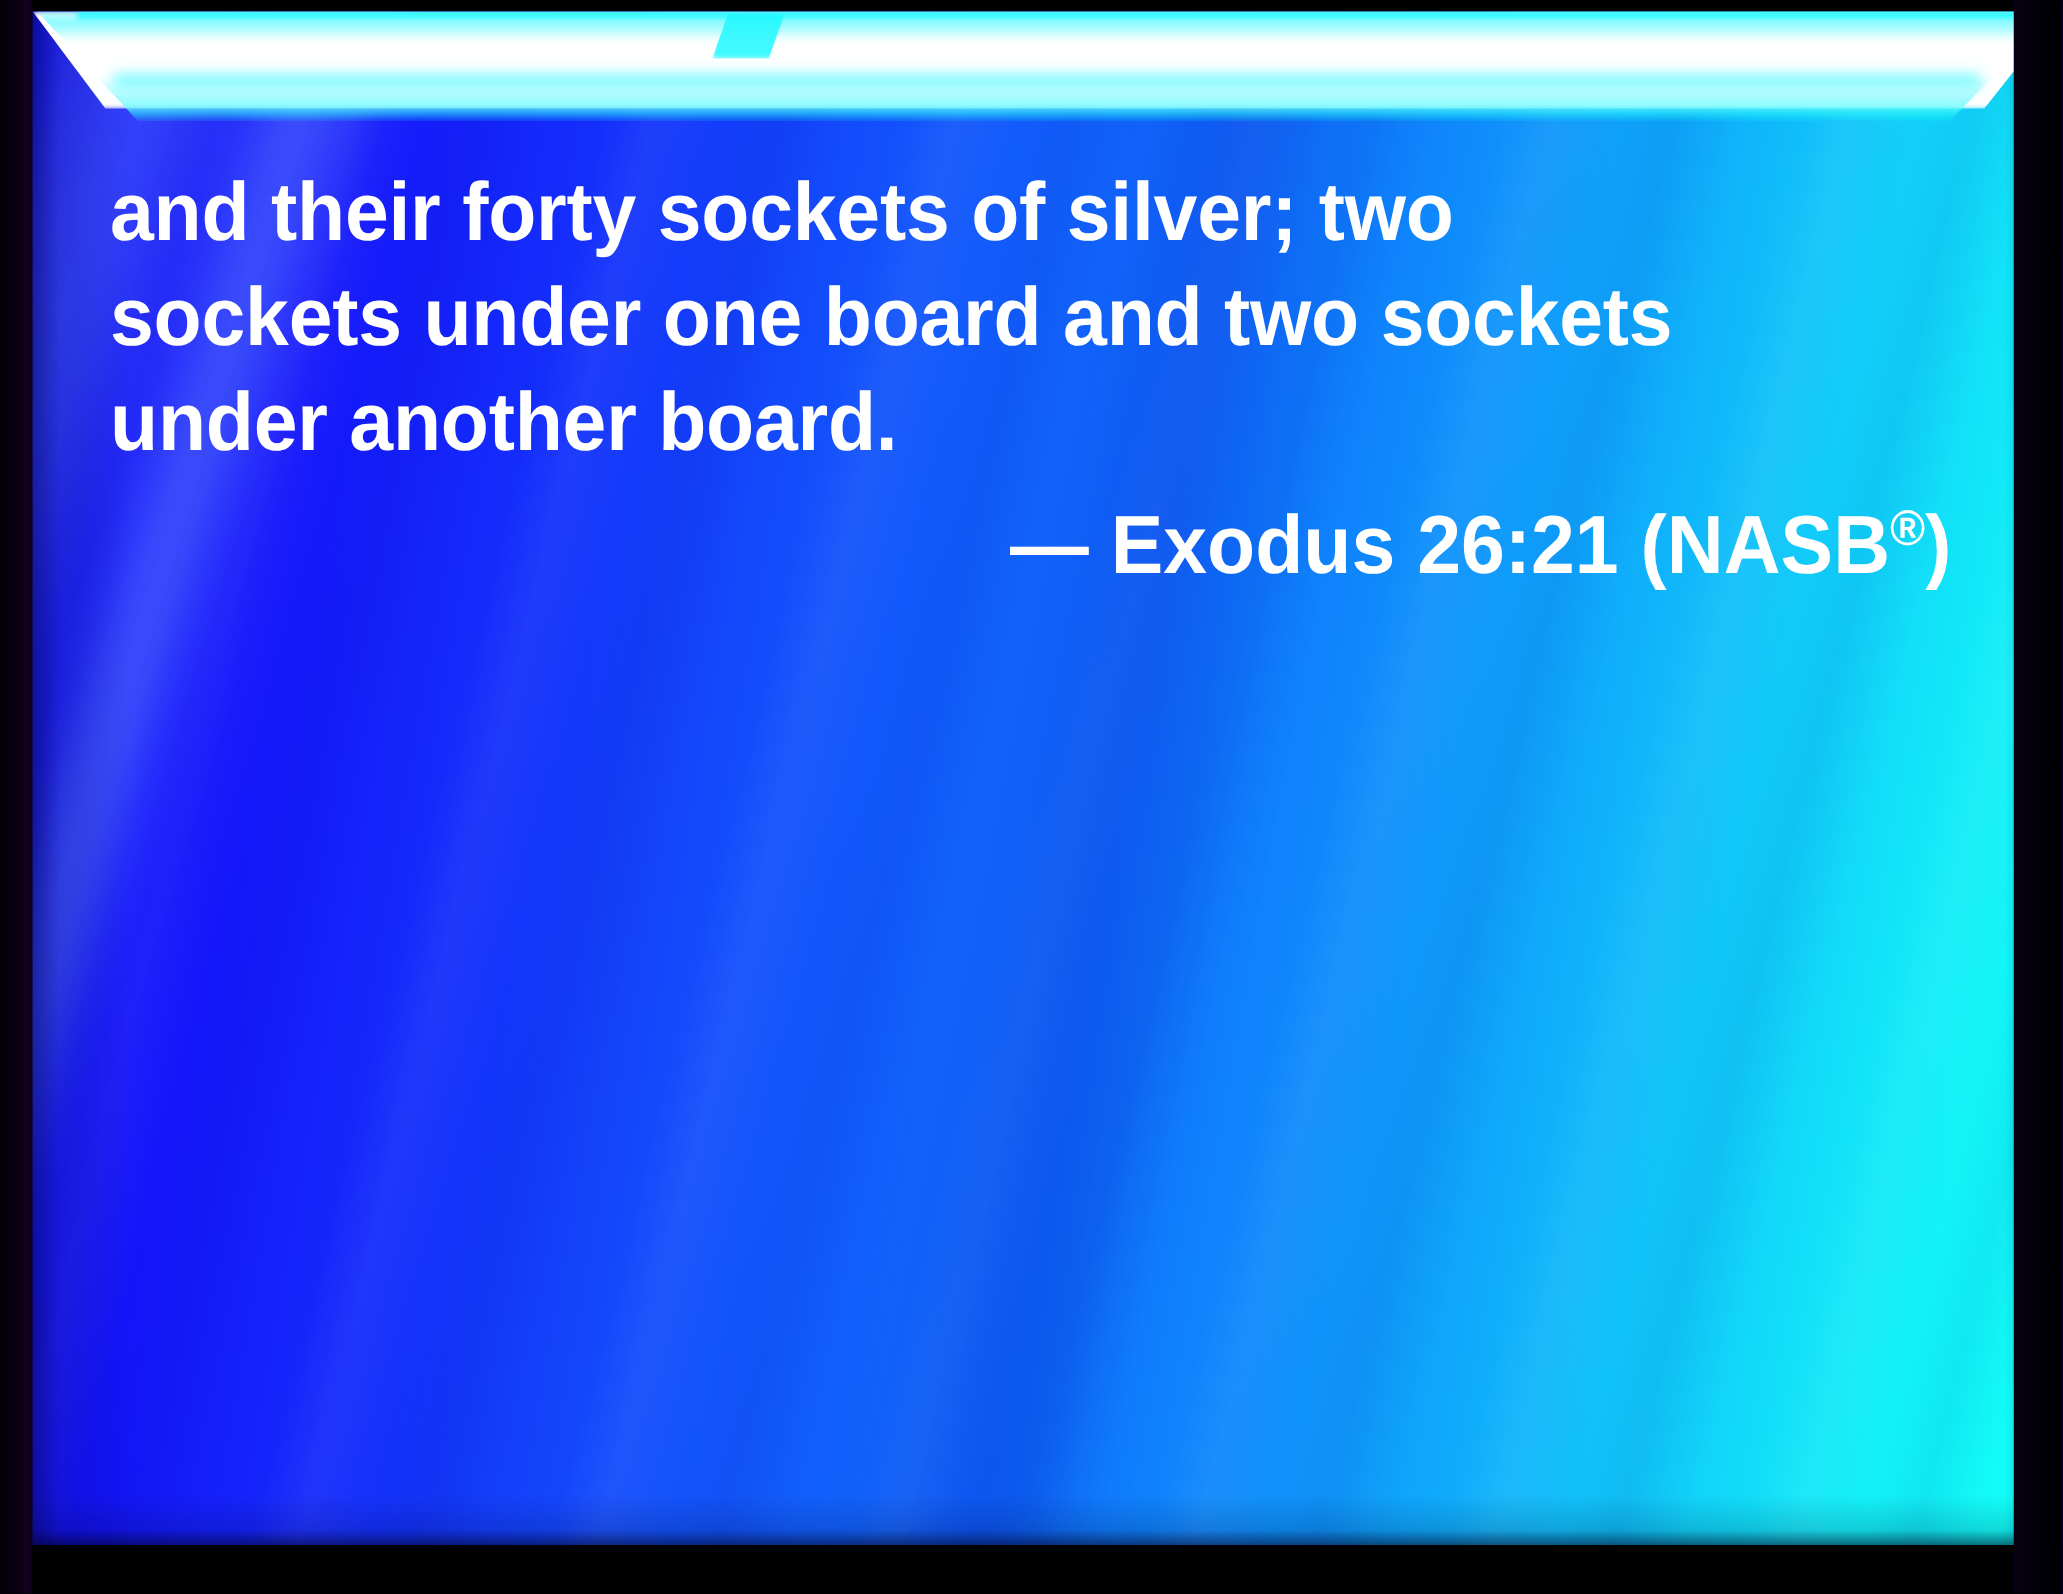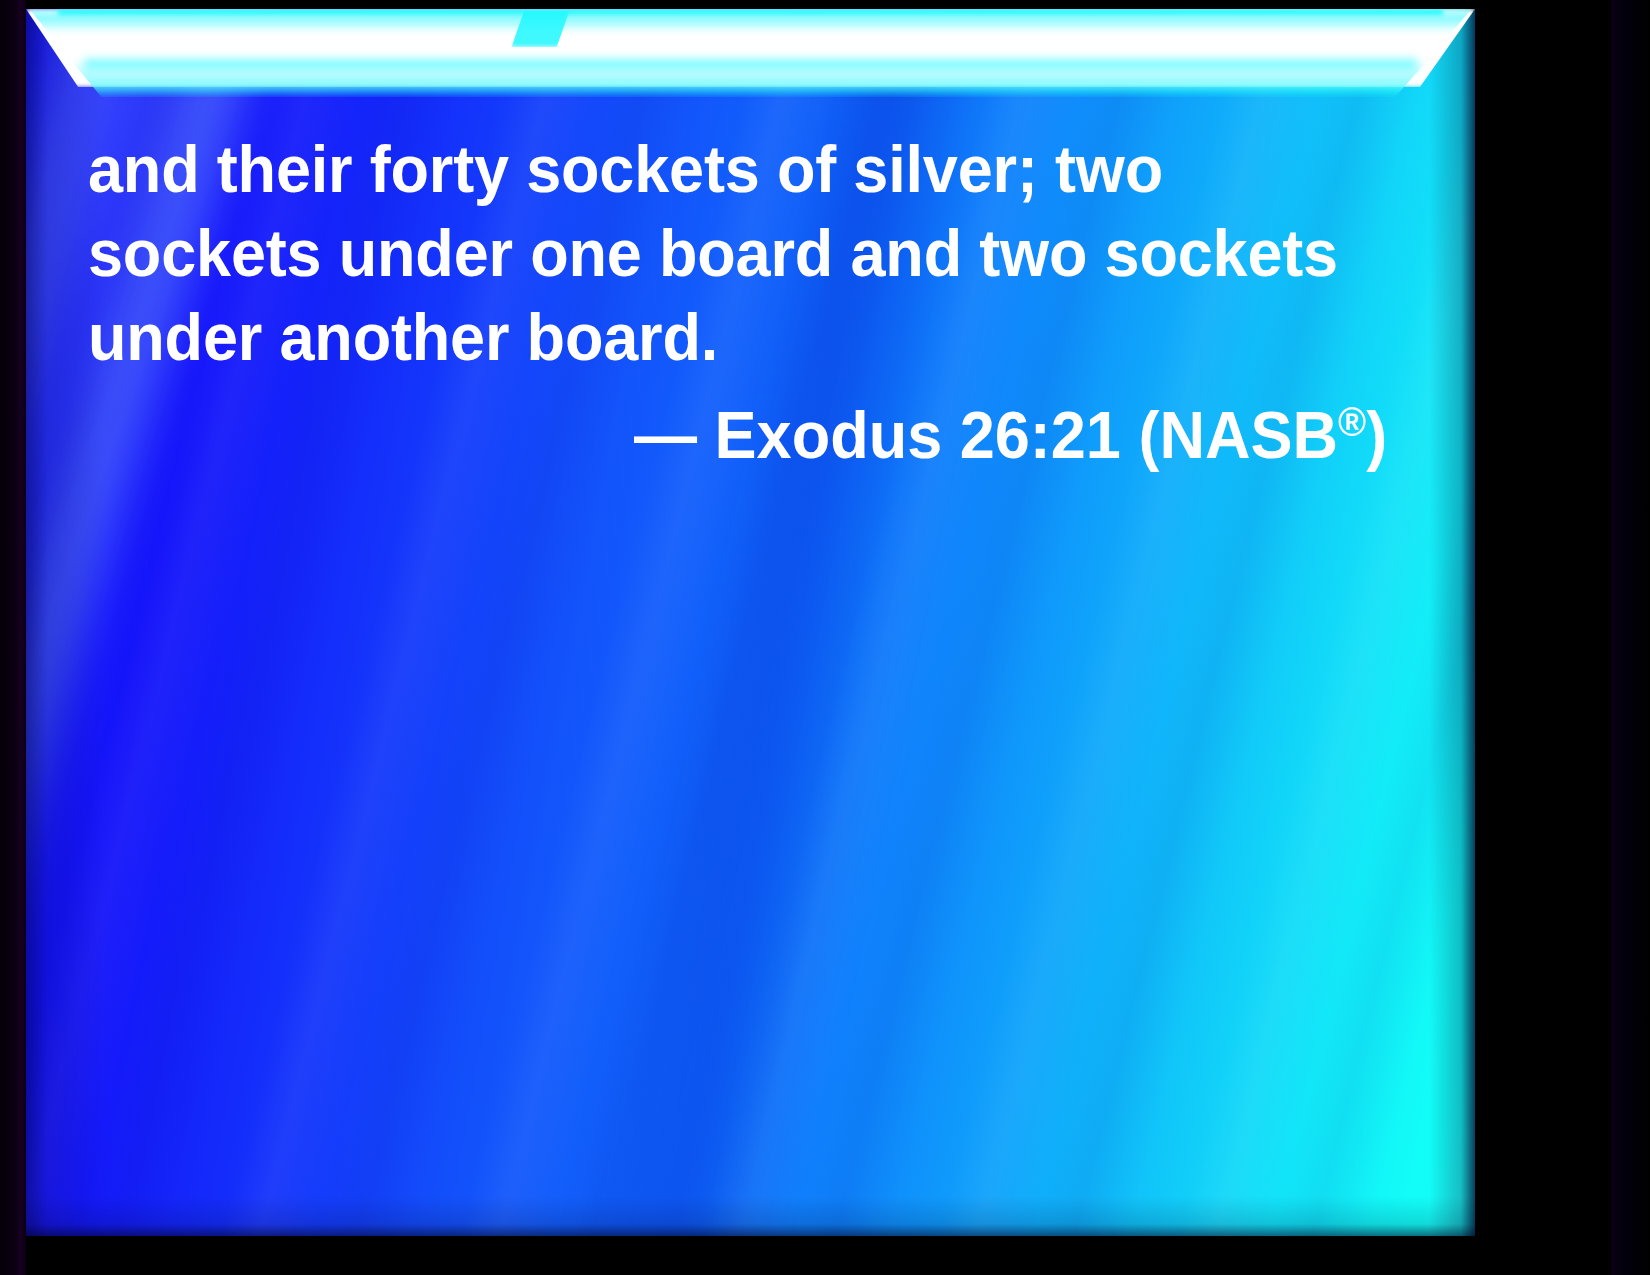--- a/index.html
+++ b/index.html
@@ -22,21 +22,21 @@
     height: 1275px;
     background: #000000;
     overflow: hidden;
   }
 
   
   #canvas {
     position: absolute;
     left: 26px;
     top: 9px;
-    width: 1449px;
+    width: 1623px;
     height: 1227px;
     overflow: hidden;
     background: #1010f8;
   }
 
   
   .bg-base {
     position: absolute;
     inset: 0;
     background: linear-gradient(100deg,

